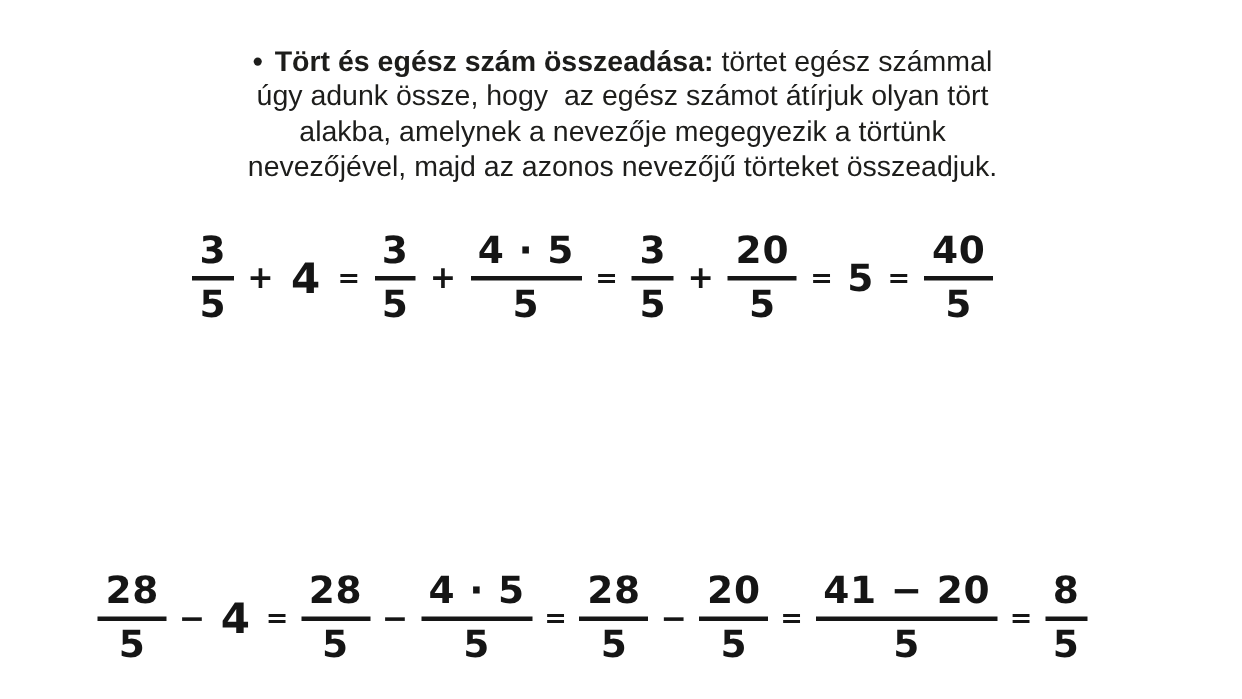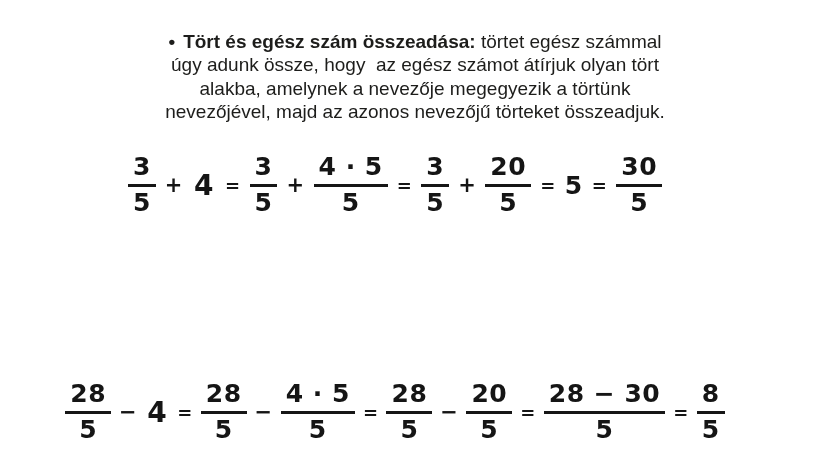--- a/index.html
+++ b/index.html
@@ -82,21 +82,21 @@
       <span class="frac">
         <span class="num">20</span>
         <span class="den">5</span>
       </span>
       <span class="rel">=</span>
       <span class="frac">
         <span class="den">5</span>
       </span>
       <span class="rel">=</span>
       <span class="frac">
-        <span class="num">30</span>
+        <span class="num">40</span>
         <span class="den">5</span>
       </span>
     </div>
 
 
   <div class="equation eq-2">
       <span class="frac">
         <span class="num">28</span>
         <span class="den">5</span>
       </span>
@@ -117,21 +117,21 @@
         <span class="num">28</span>
         <span class="den">5</span>
       </span>
       <span class="op">−</span>
       <span class="frac">
         <span class="num">20</span>
         <span class="den">5</span>
       </span>
       <span class="rel">=</span>
       <span class="frac">
-        <span class="num">28 − 30</span>
+        <span class="num">41 − 20</span>
         <span class="den">5</span>
       </span>
       <span class="rel">=</span>
       <span class="frac">
         <span class="num">8</span>
         <span class="den">5</span>
       </span>
     </div>
 
 </div>

